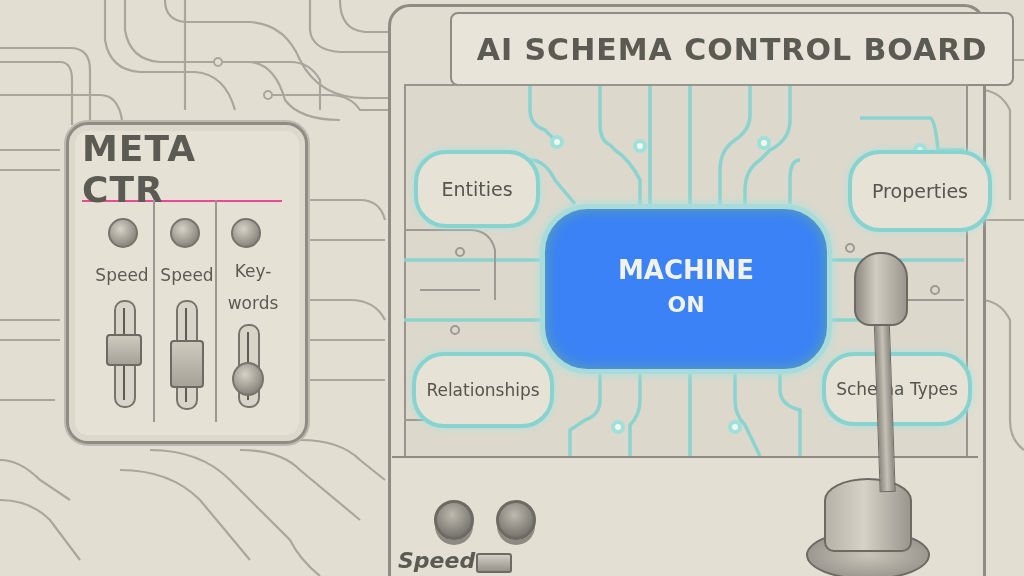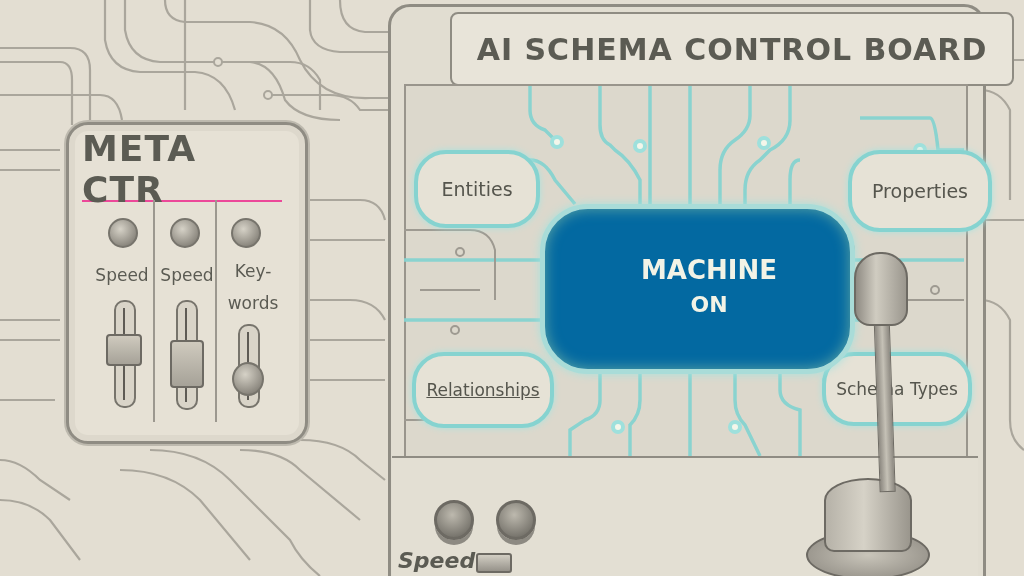--- a/index.html
+++ b/index.html
@@ -13,21 +13,21 @@
   .knob{width:26px;height:26px;border-radius:50%;background:radial-gradient(circle at 40% 35%,#d6d2c7,#8f8b82 70%,#6e6b64);border:2px solid #77746c;}
   .col-label{font-size:17px;text-align:center;color:#5b5b53;line-height:22px;}
   .slot{width:18px;border-radius:10px;border:2px solid #77746c;background:#d9d4c8;}
   .slot::after{content:"";position:absolute;left:7px;top:6px;bottom:6px;width:2px;background:#5e5b55;}
   .handle{border:2px solid #6d6a63;background:linear-gradient(#cfcabe,#a6a298);border-radius:4px;}
   
   .board{left:388px;top:4px;width:592px;height:572px;border:3px solid #8f8c83;border-radius:22px 22px 0 0;background:#e1ddd1;}
   .title-box{left:404px;top:12px;width:560px;height:70px;border:2px solid #8f8c83;border-radius:8px;background:#e8e4d9;display:flex;align-items:center;justify-content:center;font-size:30px;font-weight:bold;letter-spacing:1px;color:#5b5b53;margin-left:46px;}
   .circuit-area{left:404px;top:84px;width:560px;height:372px;background:#dcd8cc;border:2px solid #99958c;}
   .node{border:4px solid #86d3d0;background:#e6e2d6;display:flex;align-items:center;justify-content:center;font-size:19px;color:#55554d;border-radius:32px;box-shadow:0 0 6px #a8e4e0;}
-  .center{left:540px;top:204px;width:282px;height:160px;border-radius:48px;background:#0369a1;border:5px solid #a9dcd8;box-shadow:0 0 10px #a6e2de, inset 0 0 14px #5ea6a4;display:flex;flex-direction:column;align-items:center;justify-content:center;color:#f2f3e6;font-weight:bold;text-align:center;padding-left:23px;}
+  .center{left:540px;top:204px;width:282px;height:160px;border-radius:48px;background:#3b82f6;border:5px solid #a9dcd8;box-shadow:0 0 10px #a6e2de, inset 0 0 14px #5ea6a4;display:flex;flex-direction:column;align-items:center;justify-content:center;color:#f2f3e6;font-weight:bold;text-align:center;}
   .center .l1{font-size:26px;line-height:32px;}
   .center .l2{font-size:24px;line-height:32px;}
   .center .l3{font-size:22px;line-height:38px;}
   .console{left:392px;top:456px;width:586px;height:120px;background:#e3dfd3;border-top:2px solid #8f8c83;}
   .btn{width:34px;height:34px;border-radius:50%;background:radial-gradient(circle at 45% 35%,#bdb9ae,#7d7a72 70%,#5f5c56);border:3px solid #6d6a63;box-shadow:0 6px 0 -1px #8d8a82;}
   .speed-label{left:398px;top:548px;font-size:22px;font-style:italic;color:#5b5b53;font-weight:bold;}
   .rect-btn{left:476px;top:553px;width:32px;height:16px;border:2px solid #6d6a63;background:linear-gradient(#d2cec3,#96928a);border-radius:3px;}
   .joy-base{left:824px;top:478px;width:84px;height:70px;border-radius:50% 50% 10px 10px/30% 30% 10px 10px;background:linear-gradient(90deg,#b6b2a8,#d6d2c7 45%,#9a968d);border:2px solid #6d6a63;}
   .joy-foot{left:806px;top:530px;width:120px;height:46px;border-radius:50%;background:radial-gradient(#c9c5ba,#8a867e);border:2px solid #6d6a63;}
   .joy-stick{left:876px;top:280px;width:14px;height:210px;background:linear-gradient(90deg,#8d8981,#c5c1b6,#8d8981);border:1px solid #6d6a63;transform:rotate(-2deg);}
@@ -159,21 +159,21 @@
       <circle cx="788" cy="540" r="6" fill="#e3dfd3"></circle>
   </g>
 </svg>
 
 <div class="abs node" style="left:414px;top:150px;width:118px;height:70px;">
     <span>Entities</span>
   </div>
 <div class="abs node" style="left:828px;top:150px;width:136px;height:74px;margin-left:20px;">
     <span>Properties</span>
   </div>
-<div class="abs node" style="left:412px;top:352px;width:134px;height:68px;font-size:17px;text-decoration:underline;">
+<div class="abs node" style="left:412px;top:352px;width:134px;height:68px;font-size:17px;">
     <span>Relationships</span>
   </div>
 <div class="abs node" style="left:822px;top:352px;width:142px;height:66px;font-size:17px;">
     <span>Schema Types</span>
   </div>
 
 <div class="abs center">
   <div class="l1">MACHINE</div>
   <div class="l3">ON</div>
 </div>

